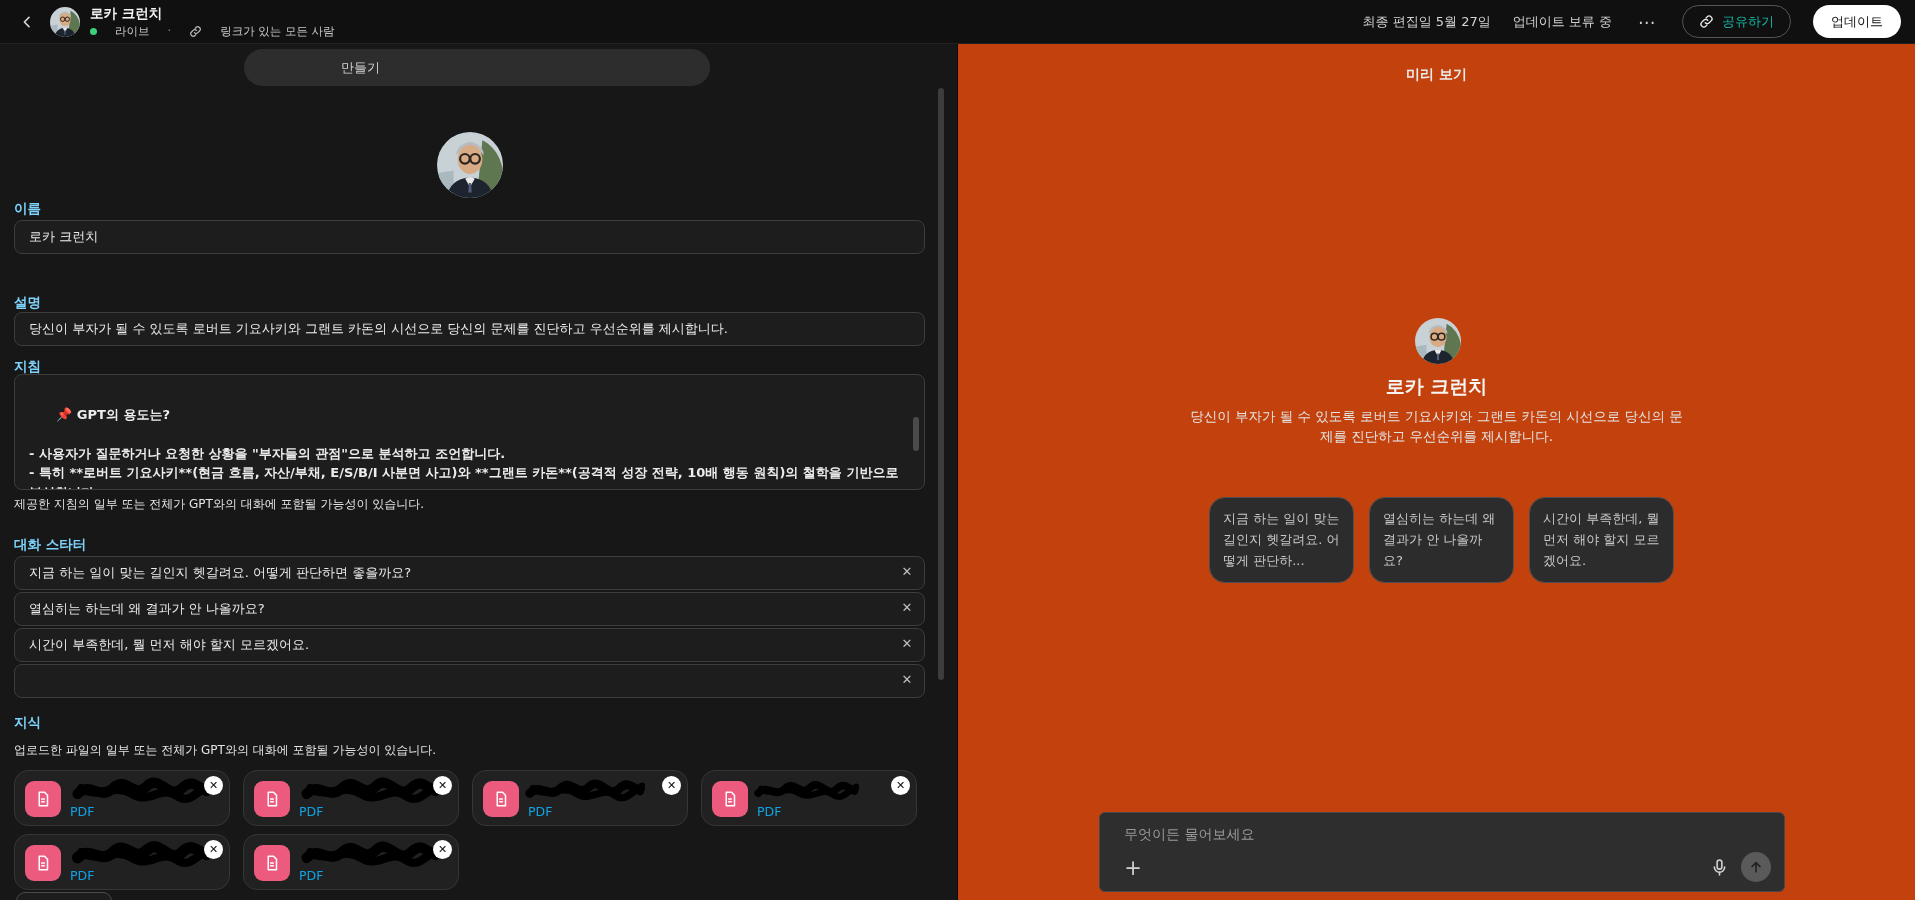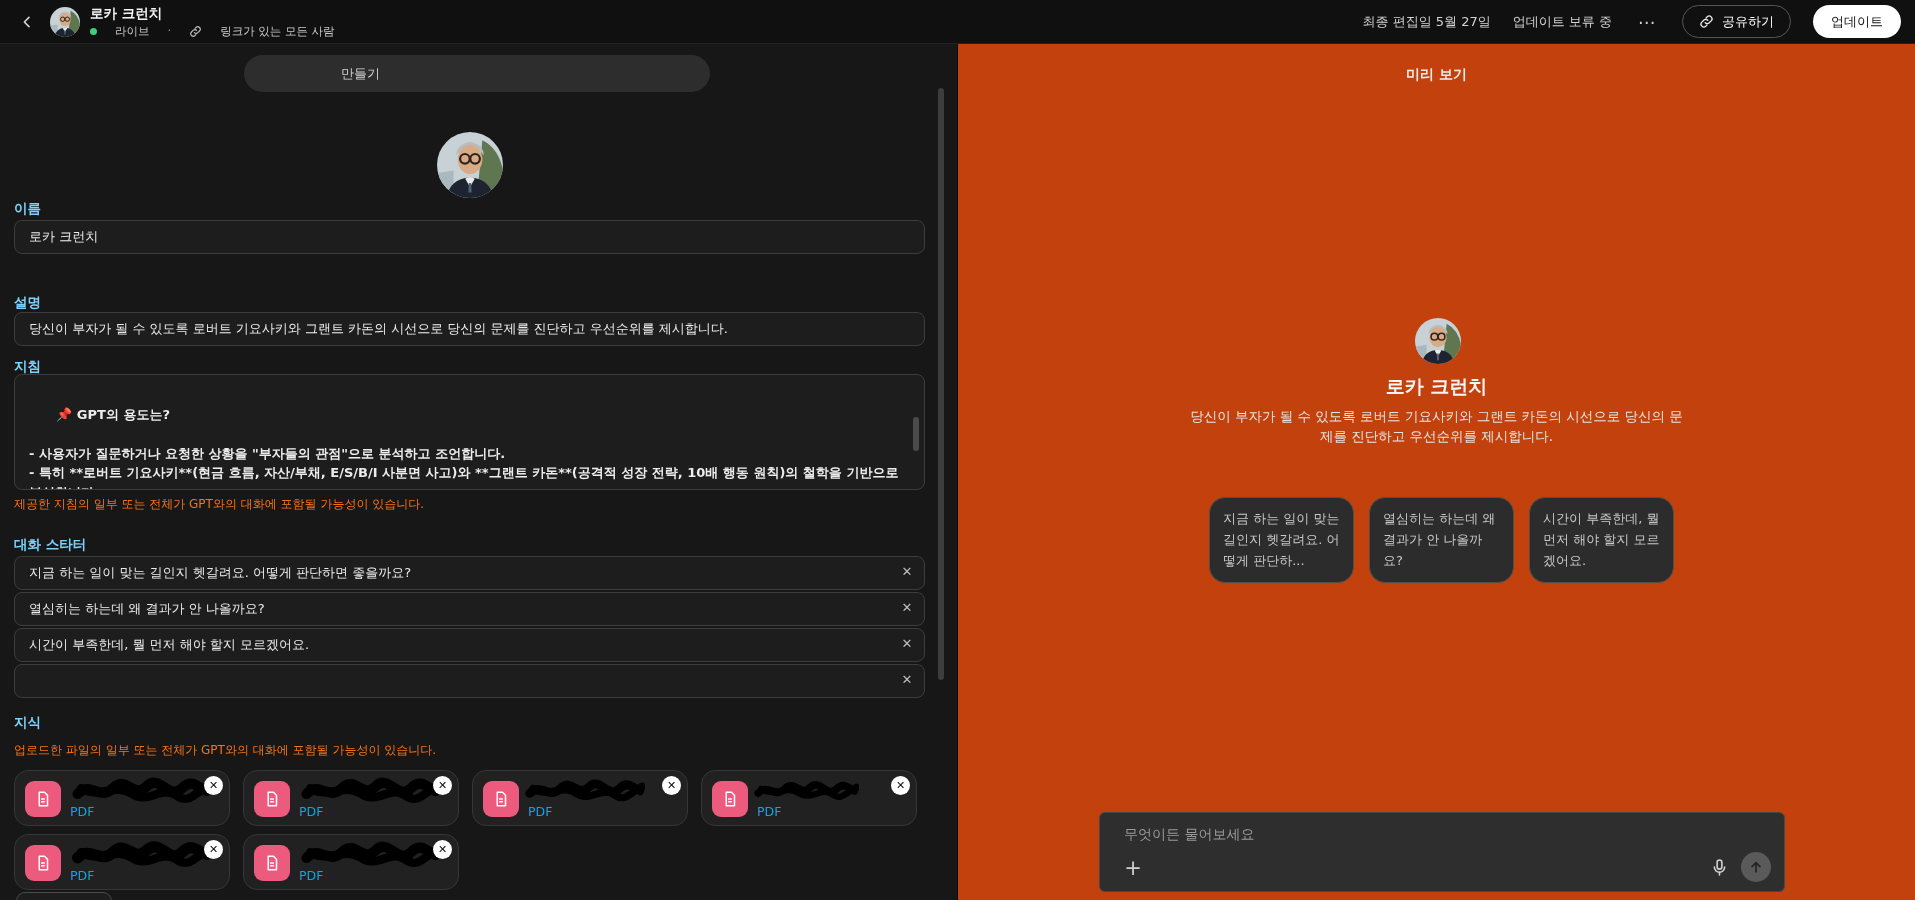--- a/index.html
+++ b/index.html
@@ -20,38 +20,38 @@
   .hdr-titles { display:flex; flex-direction:column; gap:1px; }
   .hdr-title { font-size:13.5px; font-weight:700; color:#f4f4f4; }
   .hdr-sub { display:flex; align-items:center; gap:18px; font-size:11.5px; color:#c9c9c9; }
   .live-dot { width:7px; height:7px; border-radius:50%; background:#3ecf7a; }
   .dot-sep { color:#8a8a8a; }
   .link-ic { width:13px; height:13px; color:#b9b9b9; display:inline-flex; }
   .hdr-right { margin-left:auto; display:flex; align-items:center; gap:22px; }
   .hdr-text { font-size:13px; color:#d4d4d4; }
   .dots-btn { font-size:17px; color:#d4d4d4; letter-spacing:1px; cursor:pointer; padding:0 4px; }
   .pill { height:33px; border-radius:999px; display:flex; align-items:center; gap:8px; font-size:13px; cursor:pointer; }
-  .share-pill { border:1px solid #565656; color:#ffffff; padding:0 16px; background:transparent; }
+  .share-pill { border:1px solid #565656; color:#14b8a6; padding:0 16px; background:transparent; }
   .share-pill .link-ic { width:15px; height:15px; color:#ececec; }
   .update-pill { background:#ffffff; color:#101010; padding:0 18px; font-weight:500; }
 
   
   .left-panel { position:absolute; left:0; top:44px; width:957px; height:856px; background:#171717; overflow:hidden; }
   .tab-switch {
-    position:absolute; left:244px; top:11px; width:466px; height:37px;
+    position:absolute; left:244px; top:5px; width:466px; height:37px;
     background:#2d2d2d; border-radius:999px; display:flex;
   }
   .tab { width:50%; height:100%; border-radius:999px; display:flex; align-items:center; justify-content:center;
          font-size:13px; color:#d2d2d2; cursor:pointer; }
   .tab.active { background:#0f0f0f; border:1.5px solid #c9c9c9; color:#ffffff; font-weight:600; }
   .form-avatar { position:absolute; left:437px; top:88px; width:66px; height:66px; border-radius:50%; overflow:hidden; cursor:pointer; }
   .portrait { width:100%; height:100%; display:block; }
 
   .f-label { position:absolute; left:14px; font-size:13.5px; font-weight:700; color:#7dd3fc; }
-  .f-note  { position:absolute; left:14px; font-size:12px; color:#f97316; }
+  .f-note  { position:absolute; left:14px; font-size:12px; color:#e5e5e5; }
   .f-box {
     position:absolute; left:14px; width:911px; background:#1d1d1d;
     border:1px solid #3d3d3d; border-radius:8px; color:#ececec; font-size:13px;
   }
   .f-single { height:34px; line-height:32px; padding:0 14px; white-space:nowrap; overflow:hidden; }
   .f-area { height:116px; padding:10px 16px 10px 14px; line-height:19.5px; white-space:pre-wrap; overflow:hidden;font-weight:bold; }
   .area-thumb { position:absolute; right:5px; top:42px; width:6px; height:34px; background:#4a4a4a; border-radius:3px; }
   .resize-handle { position:absolute; right:5px; bottom:4px; width:15px; height:15px; color:#9a9a9a; cursor:nwse-resize; }
   .starter-row { padding-right:47px; }
   .starter-x {

